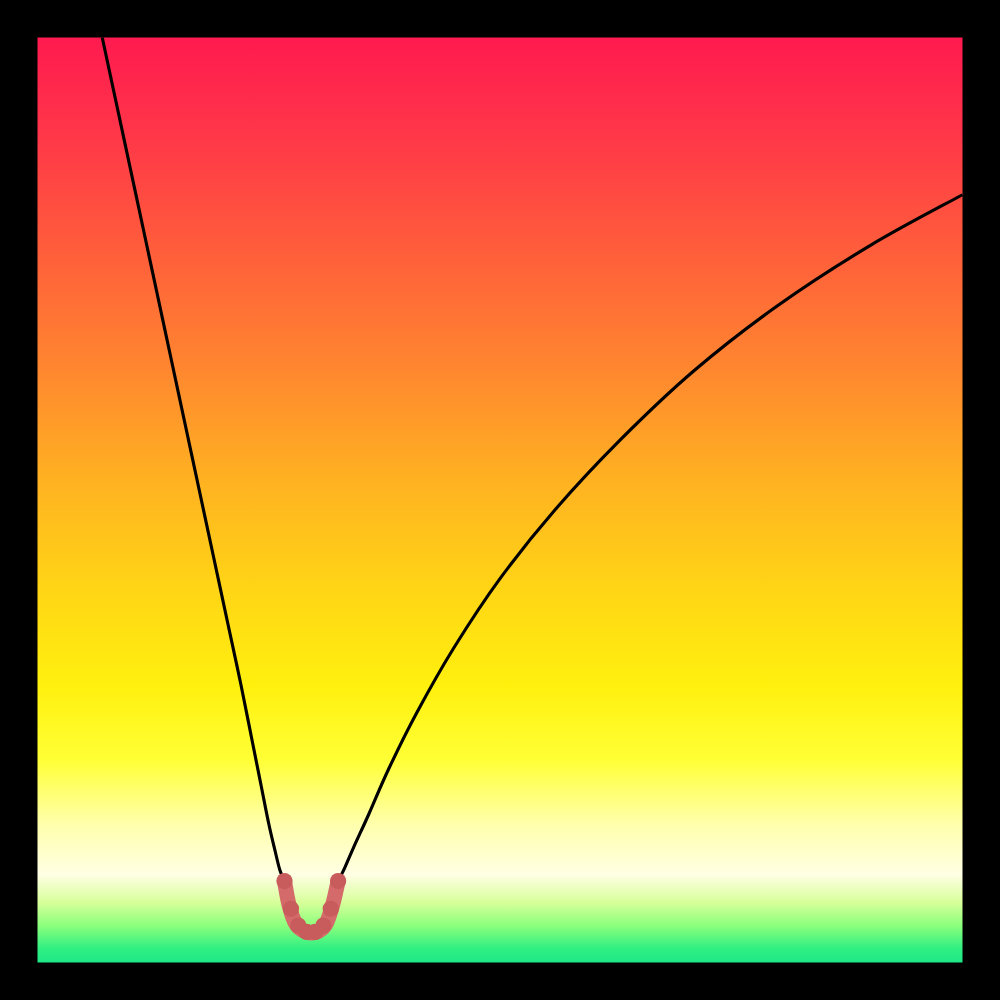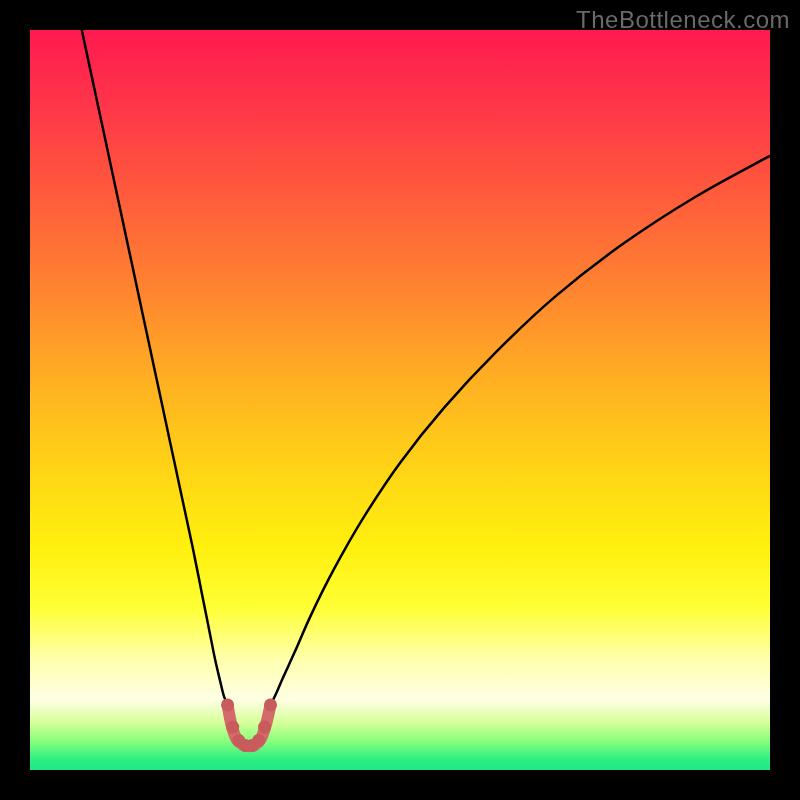--- a/index.html
+++ b/index.html
@@ -27,21 +27,20 @@
     z-index: 10;
   }
   svg {
     display: block;
   }
 </style>
 </head>
 <body>
 
 <div class="frame">
-  <div class="watermark">TheBottleneck.com</div>
   <svg id="plot" width="800" height="800">
       <defs>
         <linearGradient id="bg-grad" x1="0" y1="0" x2="0" y2="1">
           <stop offset="0%" stop-color="#ff1a4f"></stop>
           <stop offset="10%" stop-color="#ff3549"></stop>
           <stop offset="22%" stop-color="#ff5a3c"></stop>
           <stop offset="35%" stop-color="#ff8430"></stop>
           <stop offset="48%" stop-color="#ffb221"></stop>
           <stop offset="60%" stop-color="#ffd615"></stop>
           <stop offset="70%" stop-color="#fff00e"></stop>

